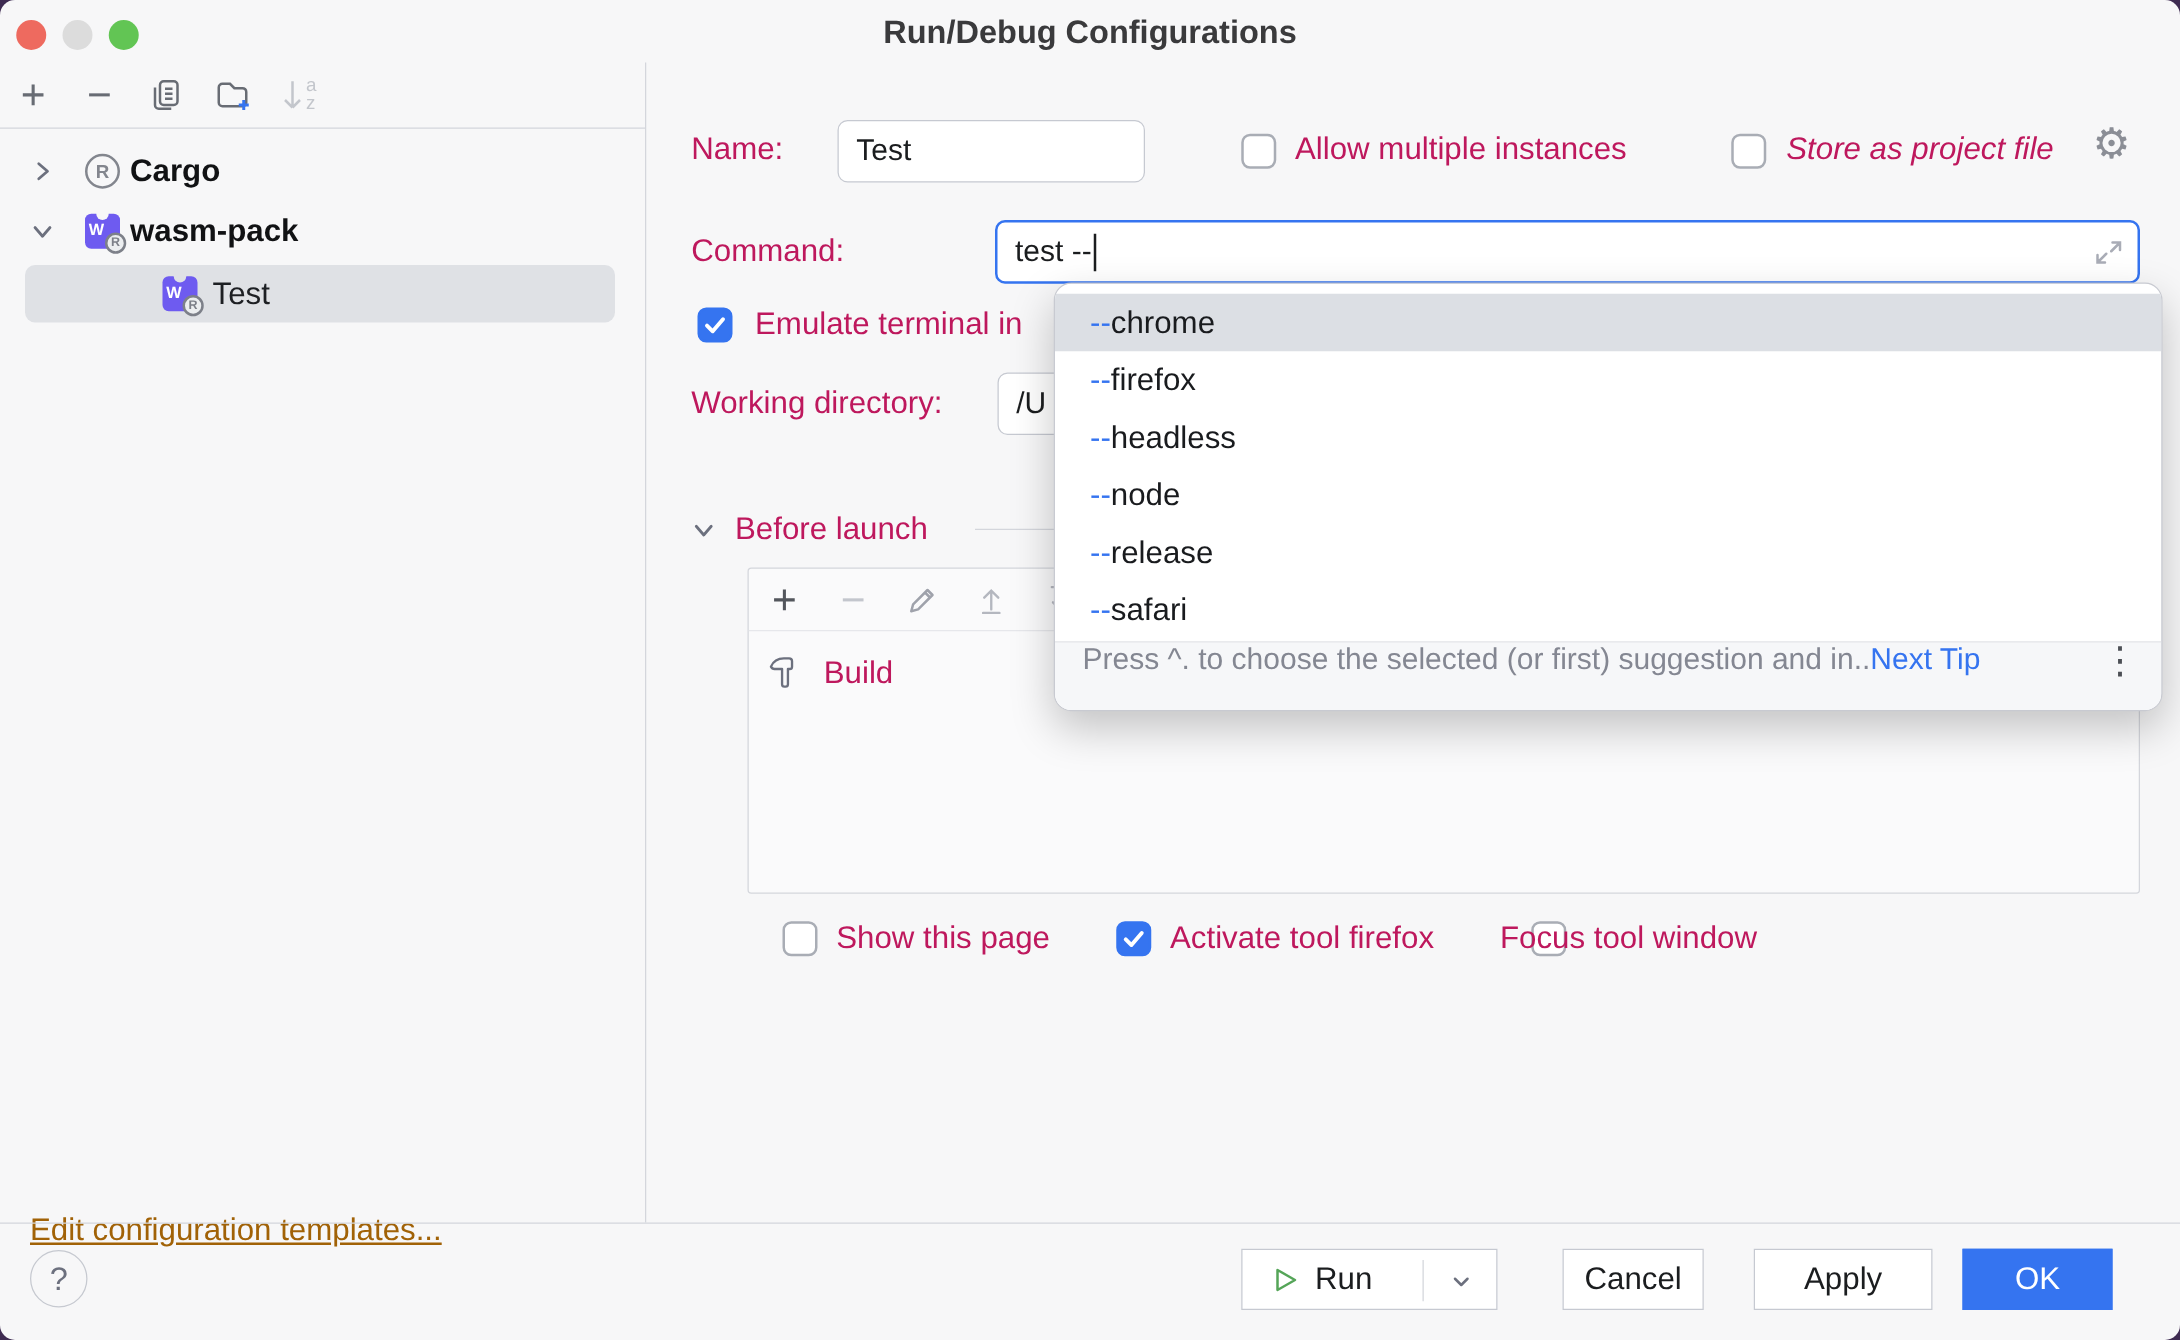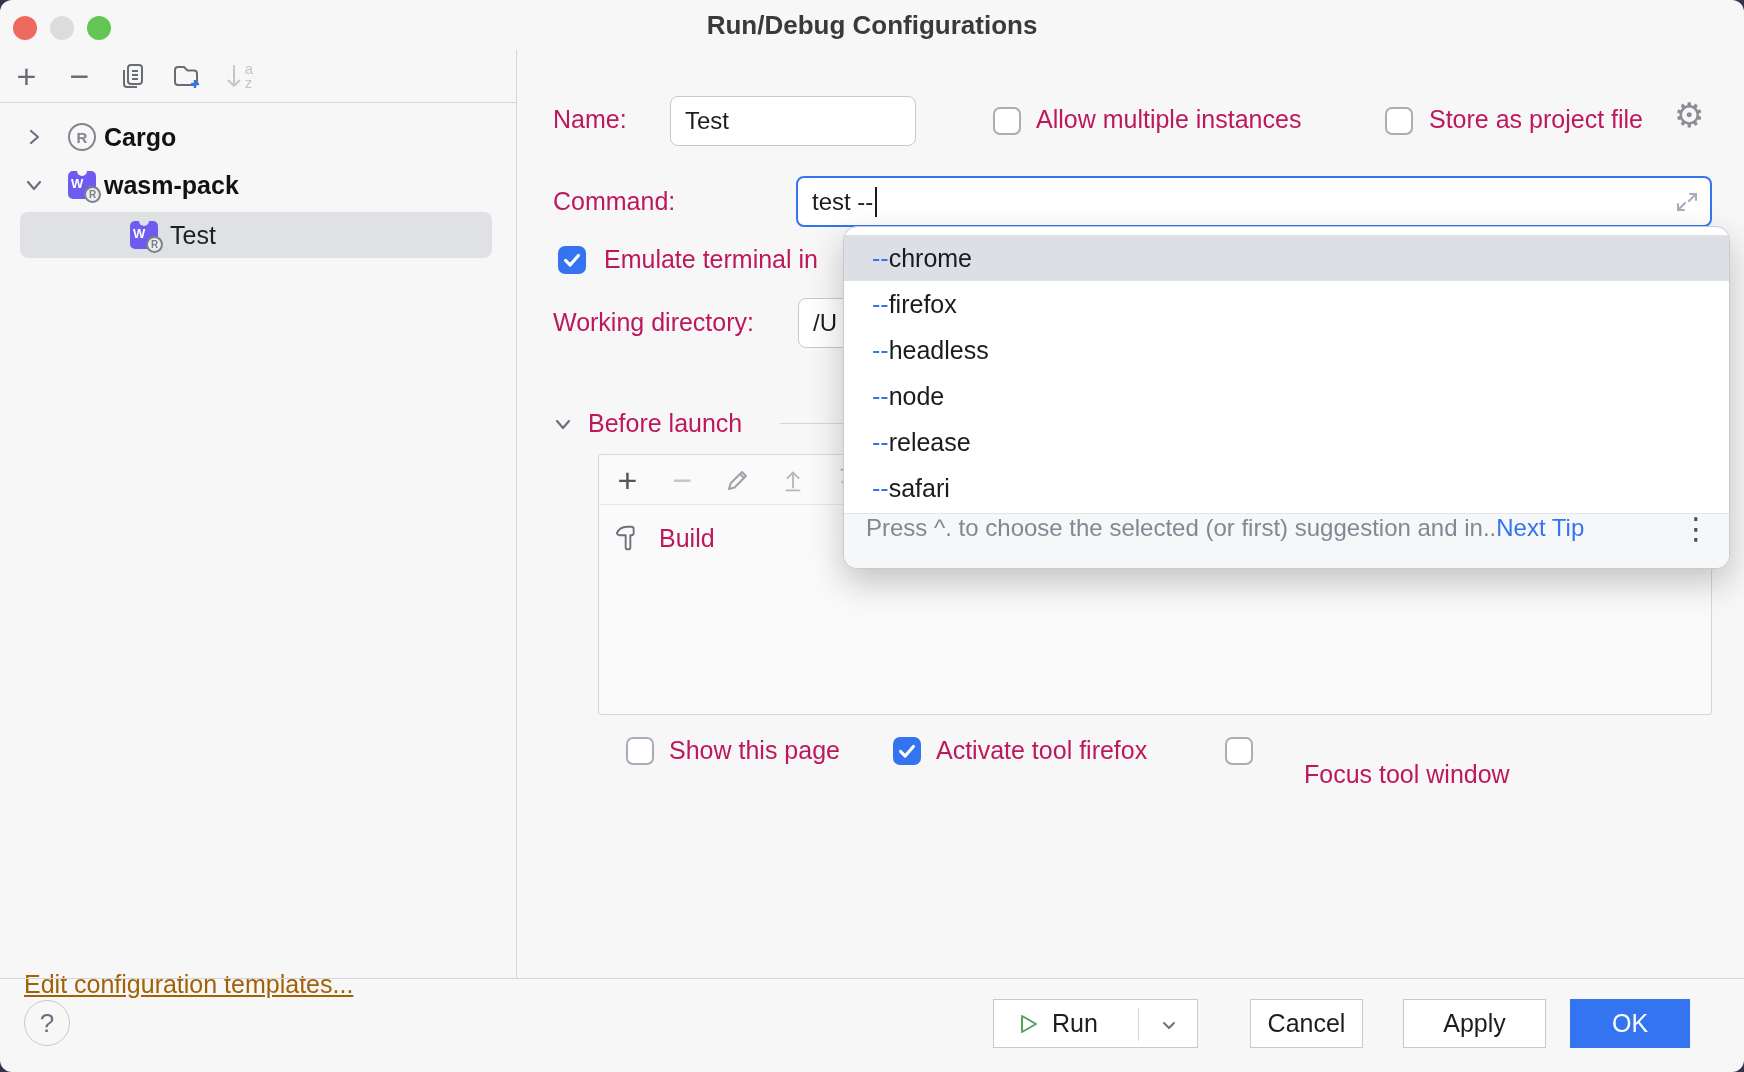--- a/index.html
+++ b/index.html
@@ -48,21 +48,21 @@
   .field { background:#fff; border:1.5px solid #c6c9d1; border-radius:8px; font-size:24px; color:#1b1d1f; display:flex; align-items:center; padding:0 14px; }
   .name-label { left:553px; top:105px; }
   .name-field { left:670px; top:96px; width:246px; height:50px; font-family:"Liberation Sans","DejaVu Sans",sans-serif; }
   input.name-field { outline:none; }
 
   .cb { width:28px; height:28px; border:2px solid #a9adb5; border-radius:7px; background:#fff; display:flex; align-items:center; justify-content:center; cursor:pointer; }
   .cb.checked { background:#3574f0; border-color:#3574f0; }
   .cb-multiple { left:993px; top:107px; }
   .lbl-multiple { left:1036px; top:105px; }
   .cb-store { left:1385px; top:107px; }
-  .lbl-store { left:1429px; top:105px; }
+  .lbl-store { left:1429px; top:105px;font-style:italic; }
   .gear { left:1674px; top:95px; font-size:34px; color:#8b8e96; font-family:"DejaVu Sans",sans-serif; cursor:pointer; }
 
   .cmd-label { left:553px; top:187px; }
   .cmd-field { left:796px; top:176px; width:916px; height:51px; border:2.5px solid #3574f0; position:absolute; }
   .caret { display:inline-block; width:2px; height:30px; background:#1b1d1f; margin-left:2px; }
   .expand-ic { position:absolute; right:10px; top:11px; width:26px; height:26px; cursor:pointer; }
 
   .cb-emulate { left:558px; top:246px; }
   .lbl-emulate { left:604px; top:245px; white-space:nowrap; }
   .wd-label { left:553px; top:308px; }
@@ -71,21 +71,21 @@
   .bl-chevron { left:552px; top:413px; width:22px; height:22px; }
   .bl-label { left:588px; top:409px; font-weight:500; }
   .bl-rule { left:780px; top:423px; width:932px; height:1px; background:#d4d6dc; }
   .bl-box { left:598px; top:454px; width:1114px; height:261px; background:#fafafb; border:1px solid #d4d6dc; border-radius:3px; }
   .bl-toolbar { left:0; top:0; width:100%; height:50px; border-bottom:1px solid #e6e7eb; display:flex; align-items:center; padding-left:12px; gap:22px; }
   .bl-build-ic { left:14px; top:68px; width:30px; height:30px; }
   .bl-build-lbl { left:60px; top:69px; }
 
   .cb-show { left:626px; top:737px; } .lbl-show { left:669px; top:736px; }
   .cb-activate { left:893px; top:737px; } .lbl-activate { left:936px; top:736px; }
-  .cb-focus { left:1225px; top:737px; } .lbl-focus { left:1304px; top:736px;margin-top:24px; }
+  .cb-focus { left:1225px; top:737px; } .lbl-focus { left:1200px; top:736px; }
 
   
   .popup { left:843px; top:226px; width:887px; height:343px; background:#fff; border:1px solid #c8cad1; border-radius:14px;
            box-shadow:0 14px 34px rgba(0,0,0,.22); z-index:50; overflow:hidden; }
   .popup-items { padding-top:8px; }
   .pi { height:46px; display:flex; align-items:center; padding-left:28px; font-size:25px; cursor:pointer; }
   .pi.sel { background:#dcdfe4; }
   .pi .pfx { color:#3574f0; }
   .pi .nm { color:#191b1e; }
   .popup-footer { position:absolute; left:0; bottom:0; width:100%; height:55px; background:#f6f7f9; border-top:1px solid #e3e5e9;

